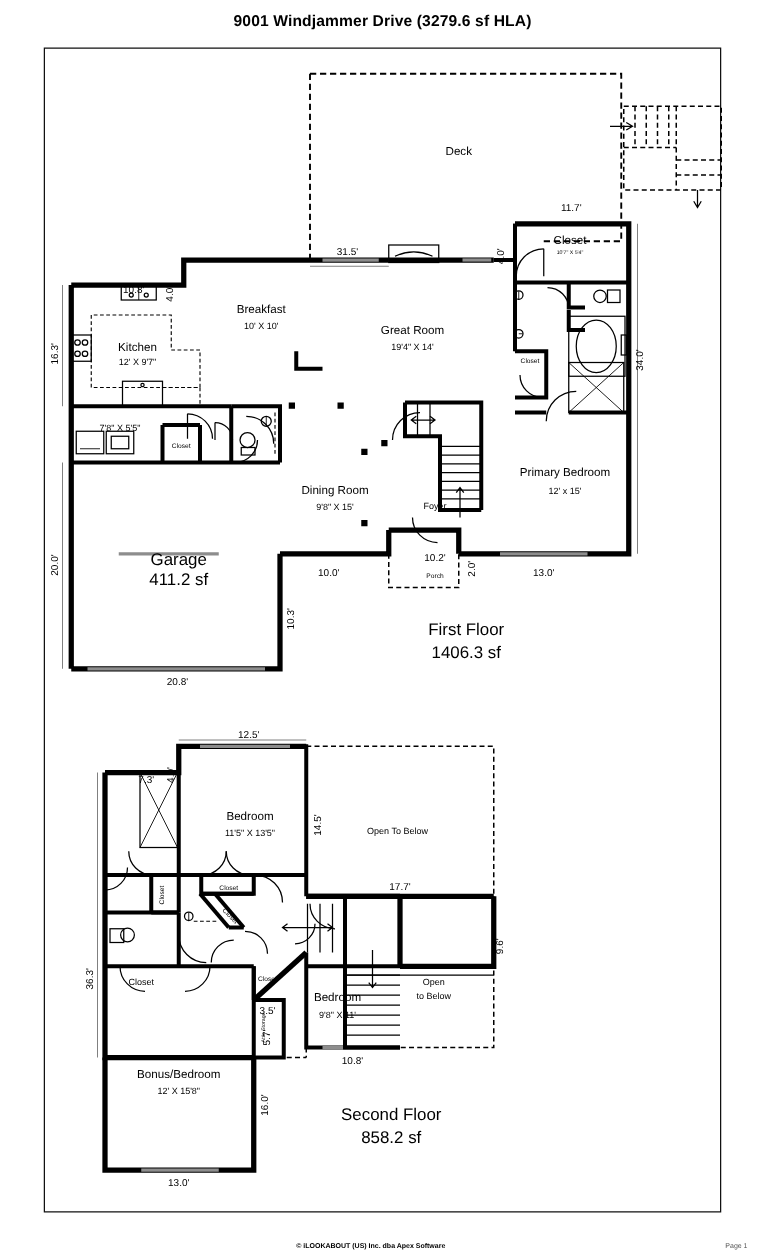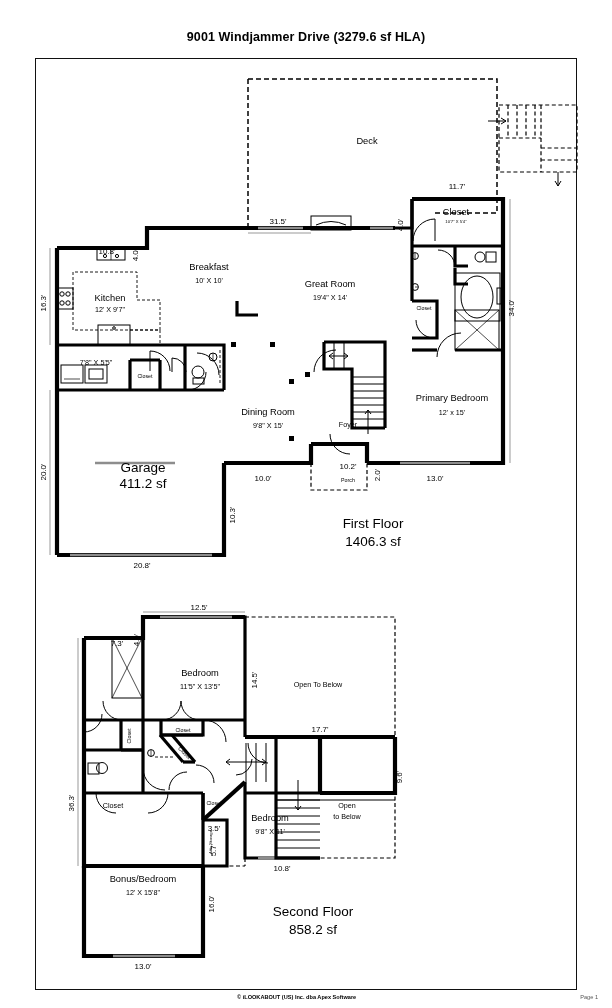--- a/index.html
+++ b/index.html
@@ -1,17 +1,17 @@
 <!DOCTYPE html>
 <html><head>
 <meta charset="utf-8">
 <style>
   html,body{margin:0;padding:0;background:#ffffff;}
   body{width:612px;height:1008px;position:relative;font-family:"Liberation Sans",sans-serif;color:#000;overflow:hidden;}
-  #page{position:absolute;inset:0;margin-top:20px;}
+  #page{position:absolute;inset:0;}
   .ttl{position:absolute;left:0;right:0;top:10px;text-align:center;font-size:12.5px;font-weight:bold;letter-spacing:.1px;}
   #border{position:absolute;left:35px;top:38px;width:542px;height:932px;border:1.5px solid #111;box-sizing:border-box;}
   svg{position:absolute;left:0;top:0;width:612px;height:1008px;}
   .foot{position:absolute;bottom:8px;font-size:5.6px;font-weight:bold;}
   .foot.l{left:237px;}
   .foot.r{right:14px;font-weight:normal;color:#555;}
   text{font-family:"Liberation Sans",sans-serif;fill:#000;}
   .rm{font-size:9.3px;text-anchor:middle;}
   .rmd{font-size:7.2px;text-anchor:middle;}
   .rms{font-size:5.3px;text-anchor:middle;}

